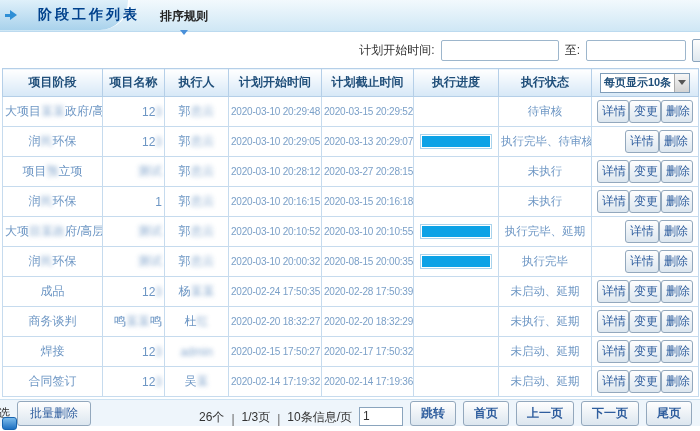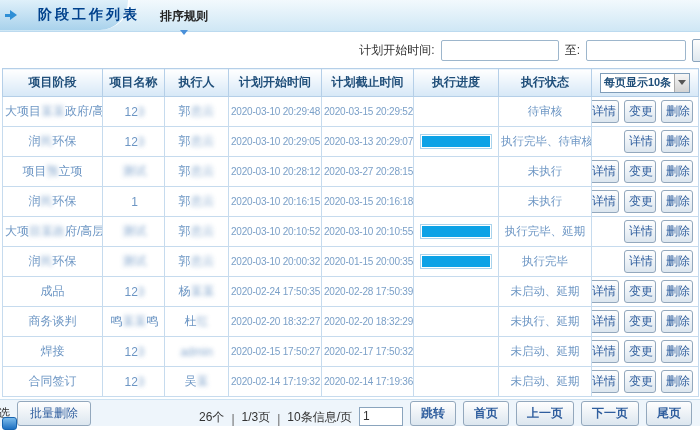--- a/index.html
+++ b/index.html
@@ -21,29 +21,29 @@
   .filterrow{height:36px;display:flex;align-items:center;justify-content:flex-end;gap:6px;background:#fff;overflow:hidden;padding-right:0;}
   .filterrow label{color:#333;white-space:nowrap;}
   .date-input{width:118px;height:21px;border:1px solid #9db6cc;border-radius:2px;padding:0 4px;font-size:11px;color:#456;}
   .date-input.second{width:100px;}
   .search-btn{width:30px;height:23px;border:1px solid #8aa4bd;border-radius:2px;background:linear-gradient(#fdfdfd,#dfe8ef);color:#2f5e9e;font-size:12px;margin-right:-22px;overflow:hidden;cursor:pointer;}
 
   
   table{border-collapse:collapse;table-layout:fixed;width:696px;margin:0 2px;}
   th{height:28px;background:linear-gradient(#ffffff,#d7e8f7);border:1px solid #b5cfe8;color:#1f4e79;font-weight:bold;font-size:12px;white-space:nowrap;overflow:hidden;}
   td{height:30px;border:1px solid #c6dbee;color:#6d96c4;text-align:center;font-size:12px;white-space:nowrap;overflow:hidden;padding:0 2px;}
-  td.pname{text-align:center;padding-left:4px;}
+  td.pname{text-align:right;padding-left:4px;}
   td.date{font-size:10px;letter-spacing:-0.2px;color:#7ba0c8;}
   td.status{font-size:11.5px;}
   .redact{filter:blur(2px);opacity:.8;}
 
   .progress-wrap{width:72px;height:15px;border:1px solid #a9d3ec;background:#fff;margin:0 auto;padding:1px;}
   .progress-fill{height:100%;width:100%;background:#0da2e6;}
 
-  .actions{display:flex;justify-content:flex-end;gap:5px;padding:0 3px;margin-left:28px;}
+  .actions{display:flex;justify-content:flex-end;padding:0 3px;margin-left:28px;}
   .btn{min-width:32px;padding:2px 4px;border:1px solid #93a8bd;border-radius:3px;background:linear-gradient(#fefefe,#dce6ef);color:#2f5e9e;font-size:12px;cursor:pointer;white-space:nowrap;font-family:inherit;}
 
   
   .pagesize{width:90px;height:20px;margin:0 auto;background:#fff;border:1px solid #7f9db9;display:flex;align-items:stretch;cursor:pointer;}
   .pagesize-label{flex:1;color:#1f4e79;font-weight:bold;font-size:11px;display:flex;align-items:center;justify-content:center;}
   .pagesize-btn{width:15px;background:linear-gradient(#f6f6f6,#d3d3d3);border-left:1px solid #aaa;display:flex;align-items:center;justify-content:center;}
   .pagesize-btn .caret-down{border-top-color:#555;}
 
   
   .footer{height:27px;margin-top:2px;display:flex;align-items:center;gap:7px;padding:0 8px 0 2px;background:#eef5fb;border-top:1px solid #cde2f2;}
@@ -196,21 +196,21 @@
             <button class="btn">详情</button>
             <button class="btn">删除</button>
           </div>
         </td>
       </tr>
       <tr>
         <td class="stage"><span>润</span><span class="redact">民</span><span>环保</span></td>
         <td class="pname"><span class="redact">测试</span></td>
         <td><span>郭</span><span class="redact">忠云</span></td>
         <td class="date">2020-03-10 20:00:32</td>
-        <td class="date">2020-01-15 20:00:35</td>
+        <td class="date">2020-08-15 20:00:35</td>
         <td>
           <div class="progress-wrap">
             <div class="progress-fill"></div>
           </div>
         </td>
         <td class="status">执行完毕</td>
         <td>
           <div class="actions">
             <button class="btn">详情</button>
             <button class="btn">删除</button>

